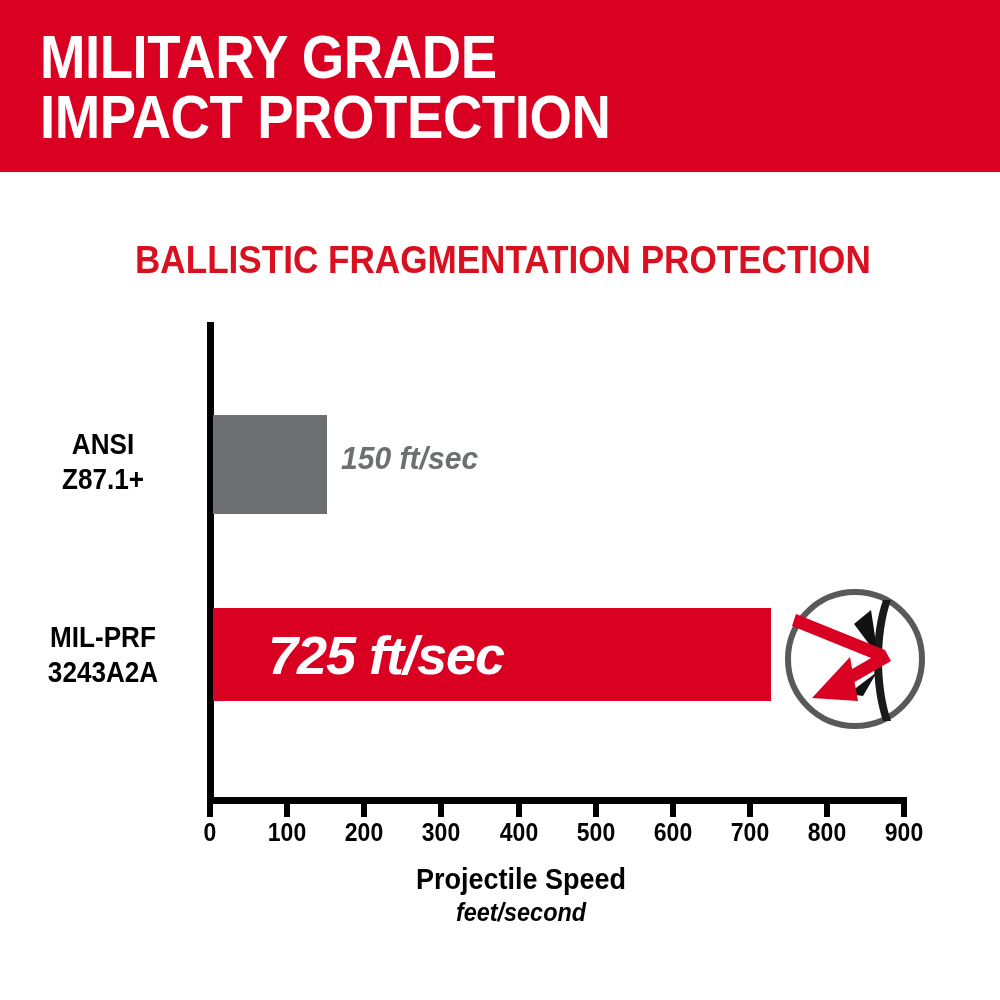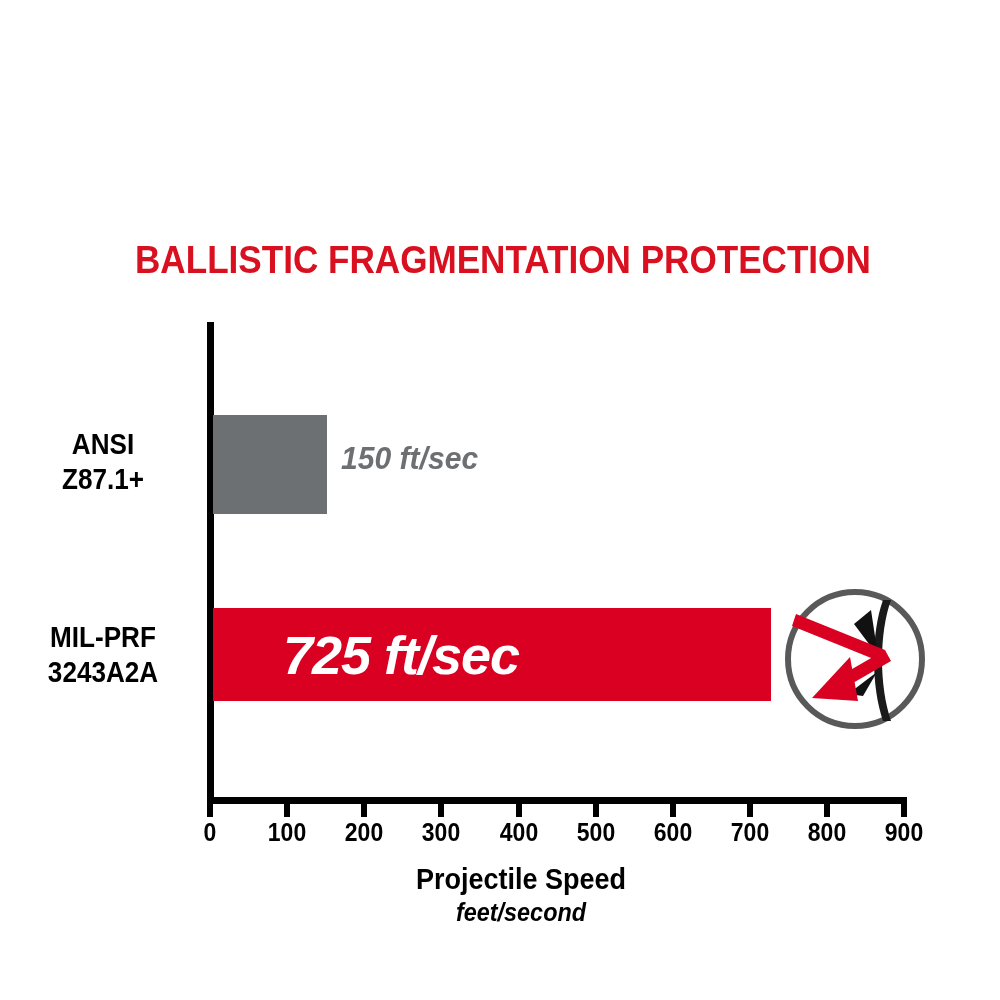--- a/index.html
+++ b/index.html
@@ -76,21 +76,21 @@
 
   
   #bar-ansi-value {
     position: absolute; left: 341px; top: 440px;
     font-size: 32px; font-weight: 700; font-style: italic;
     color: #6d7073; white-space: nowrap;
     transform: scaleX(0.94);
     transform-origin: left center;
   }
   #bar-mil-value {
-    position: absolute; left: 15px; top: 624px;
+    position: absolute; left: 0px; top: 624px;
     width: 772px;
     text-align: center;
     font-size: 54px; font-weight: 700; font-style: italic;
     color: #ffffff; white-space: nowrap;
     letter-spacing: -1px;
   }
 
   
   .cat-label {
     position: absolute;
@@ -124,20 +124,24 @@
   #impact-icon {
     position: absolute; left: 784px; top: 588px;
     width: 142px; height: 142px;
   }
 </style>
 </head>
 <body>
 
 <div id="page">
 
+  <div id="header-banner">
+    <div class="hline" id="header-line-1">MILITARY GRADE</div>
+    <div class="hline" id="header-line-2">IMPACT PROTECTION</div>
+  </div>
 
   <div id="chart-subtitle">BALLISTIC FRAGMENTATION PROTECTION</div>
 
   <div id="plot">
 
     <div class="axis-line" id="y-axis"></div>
     <div class="axis-line" id="x-axis"></div>
 
     <div class="x-tick" style="left:207px"></div>
     <div class="x-tick" style="left:284px"></div>

